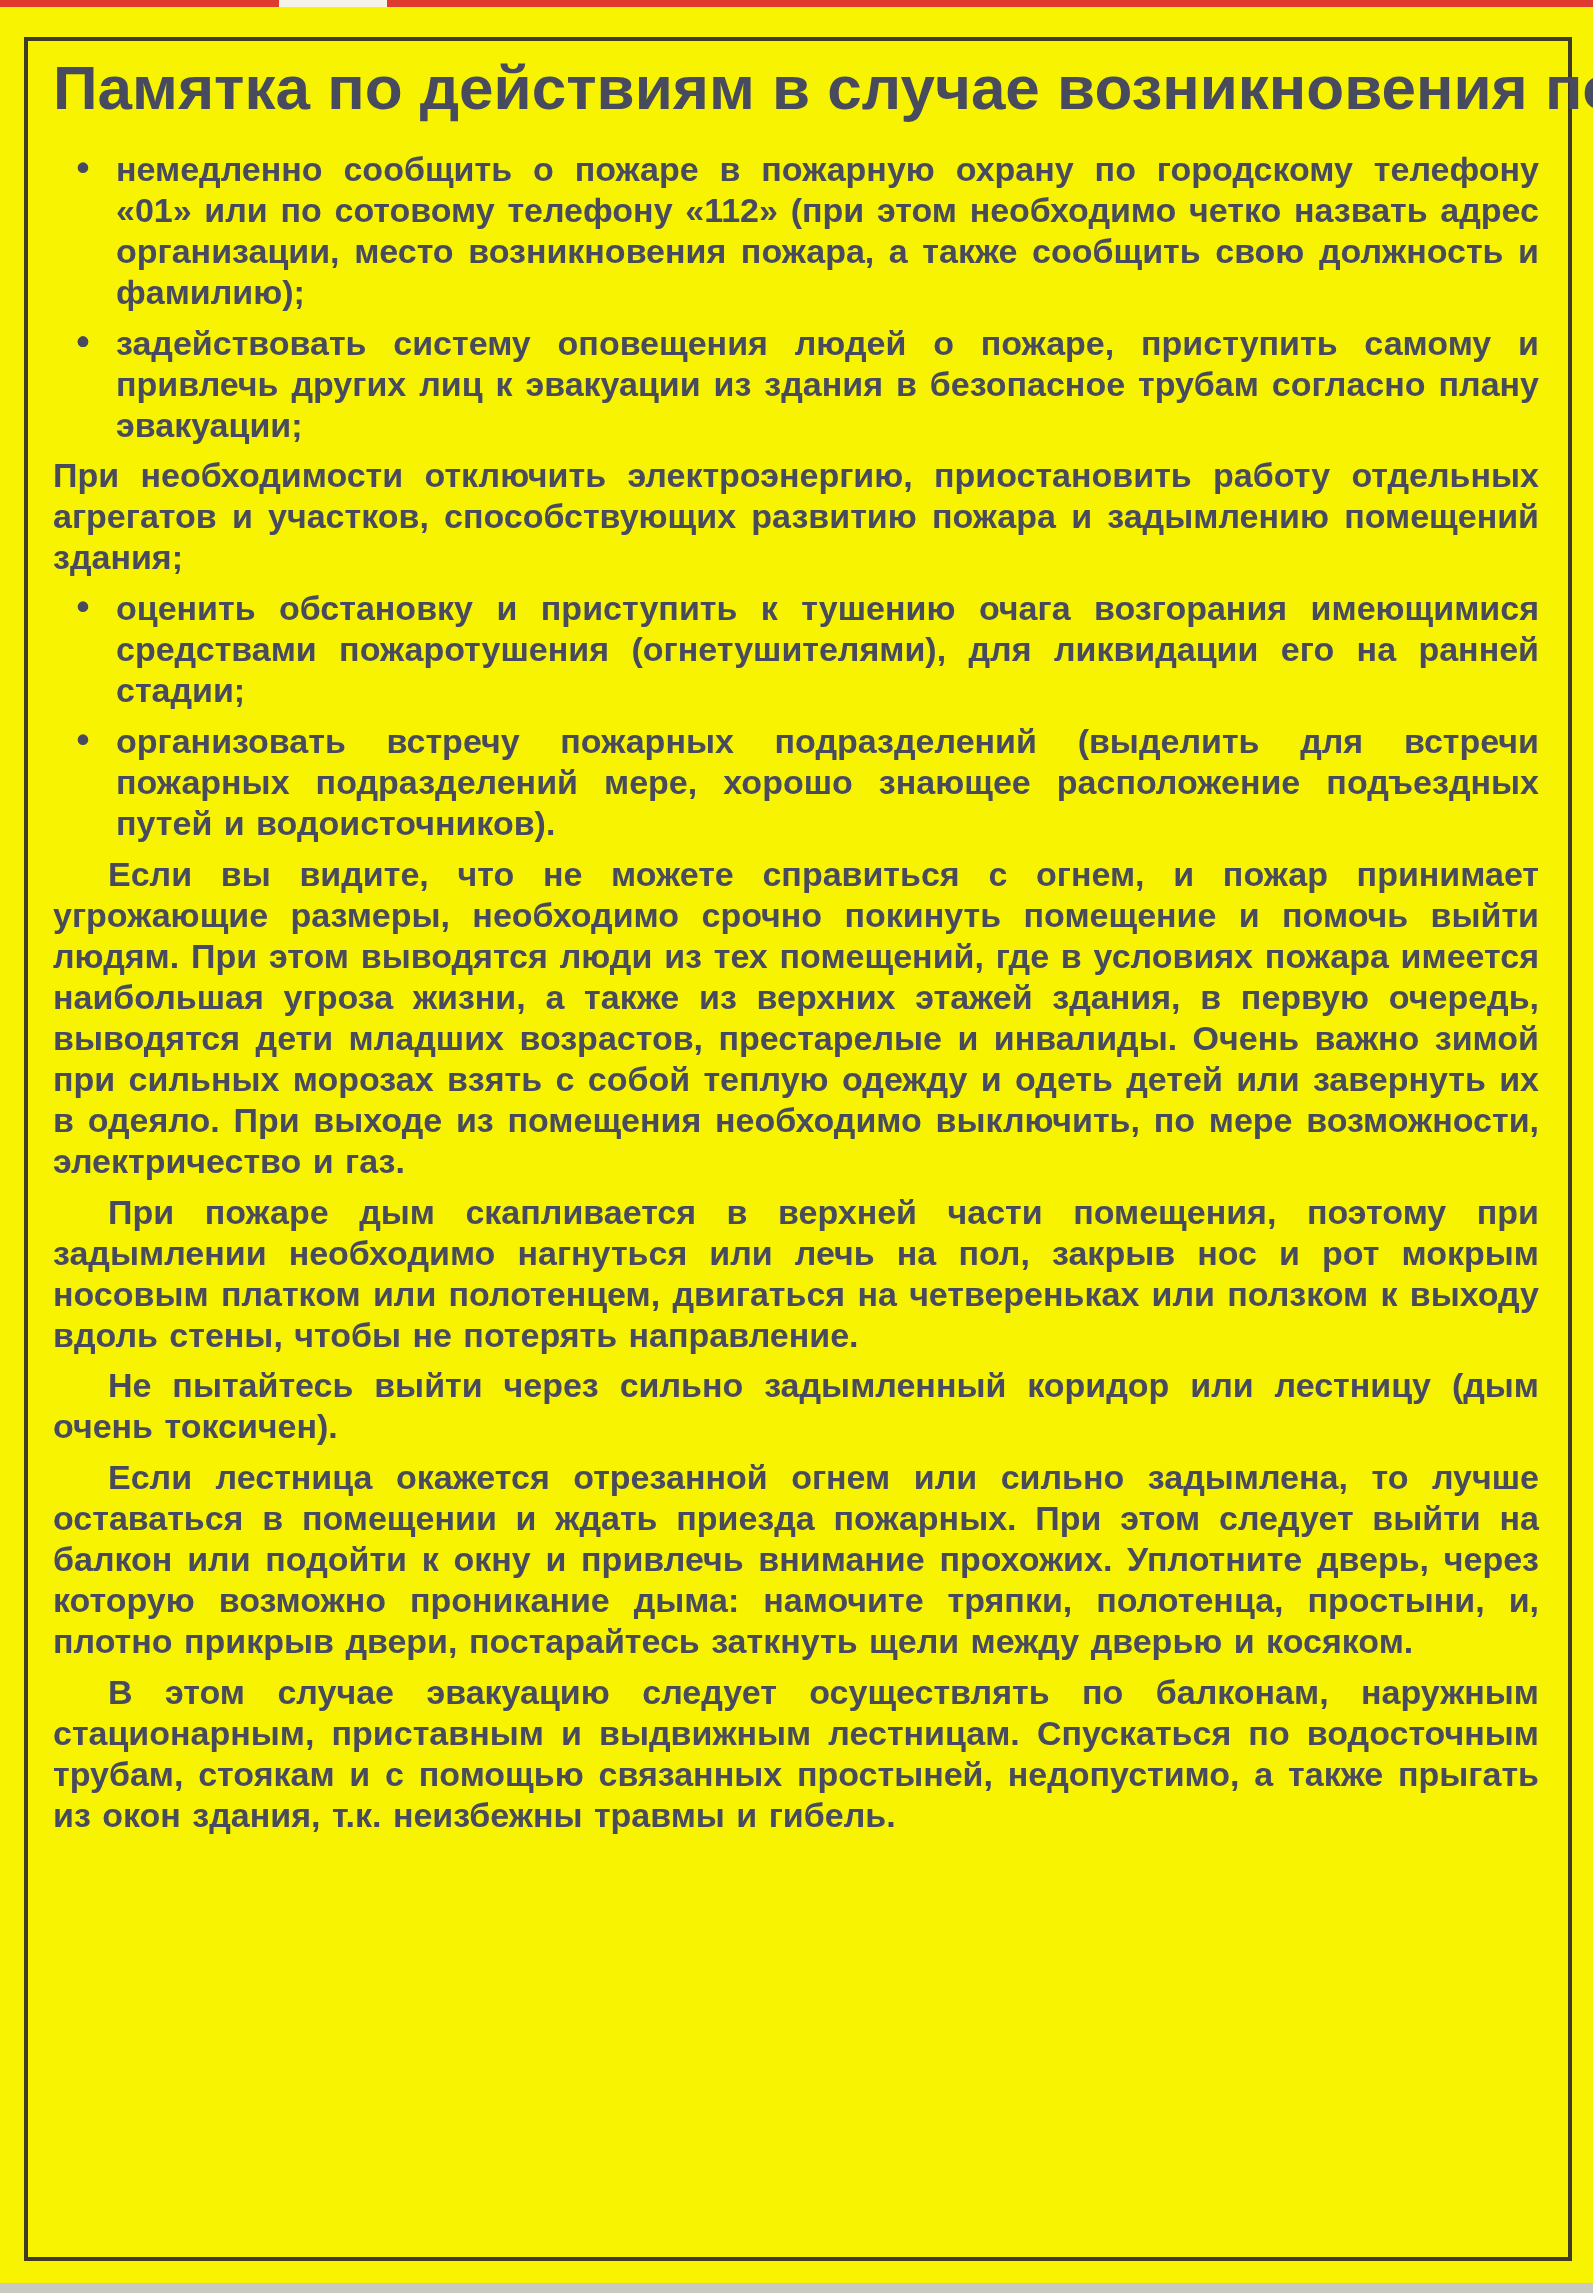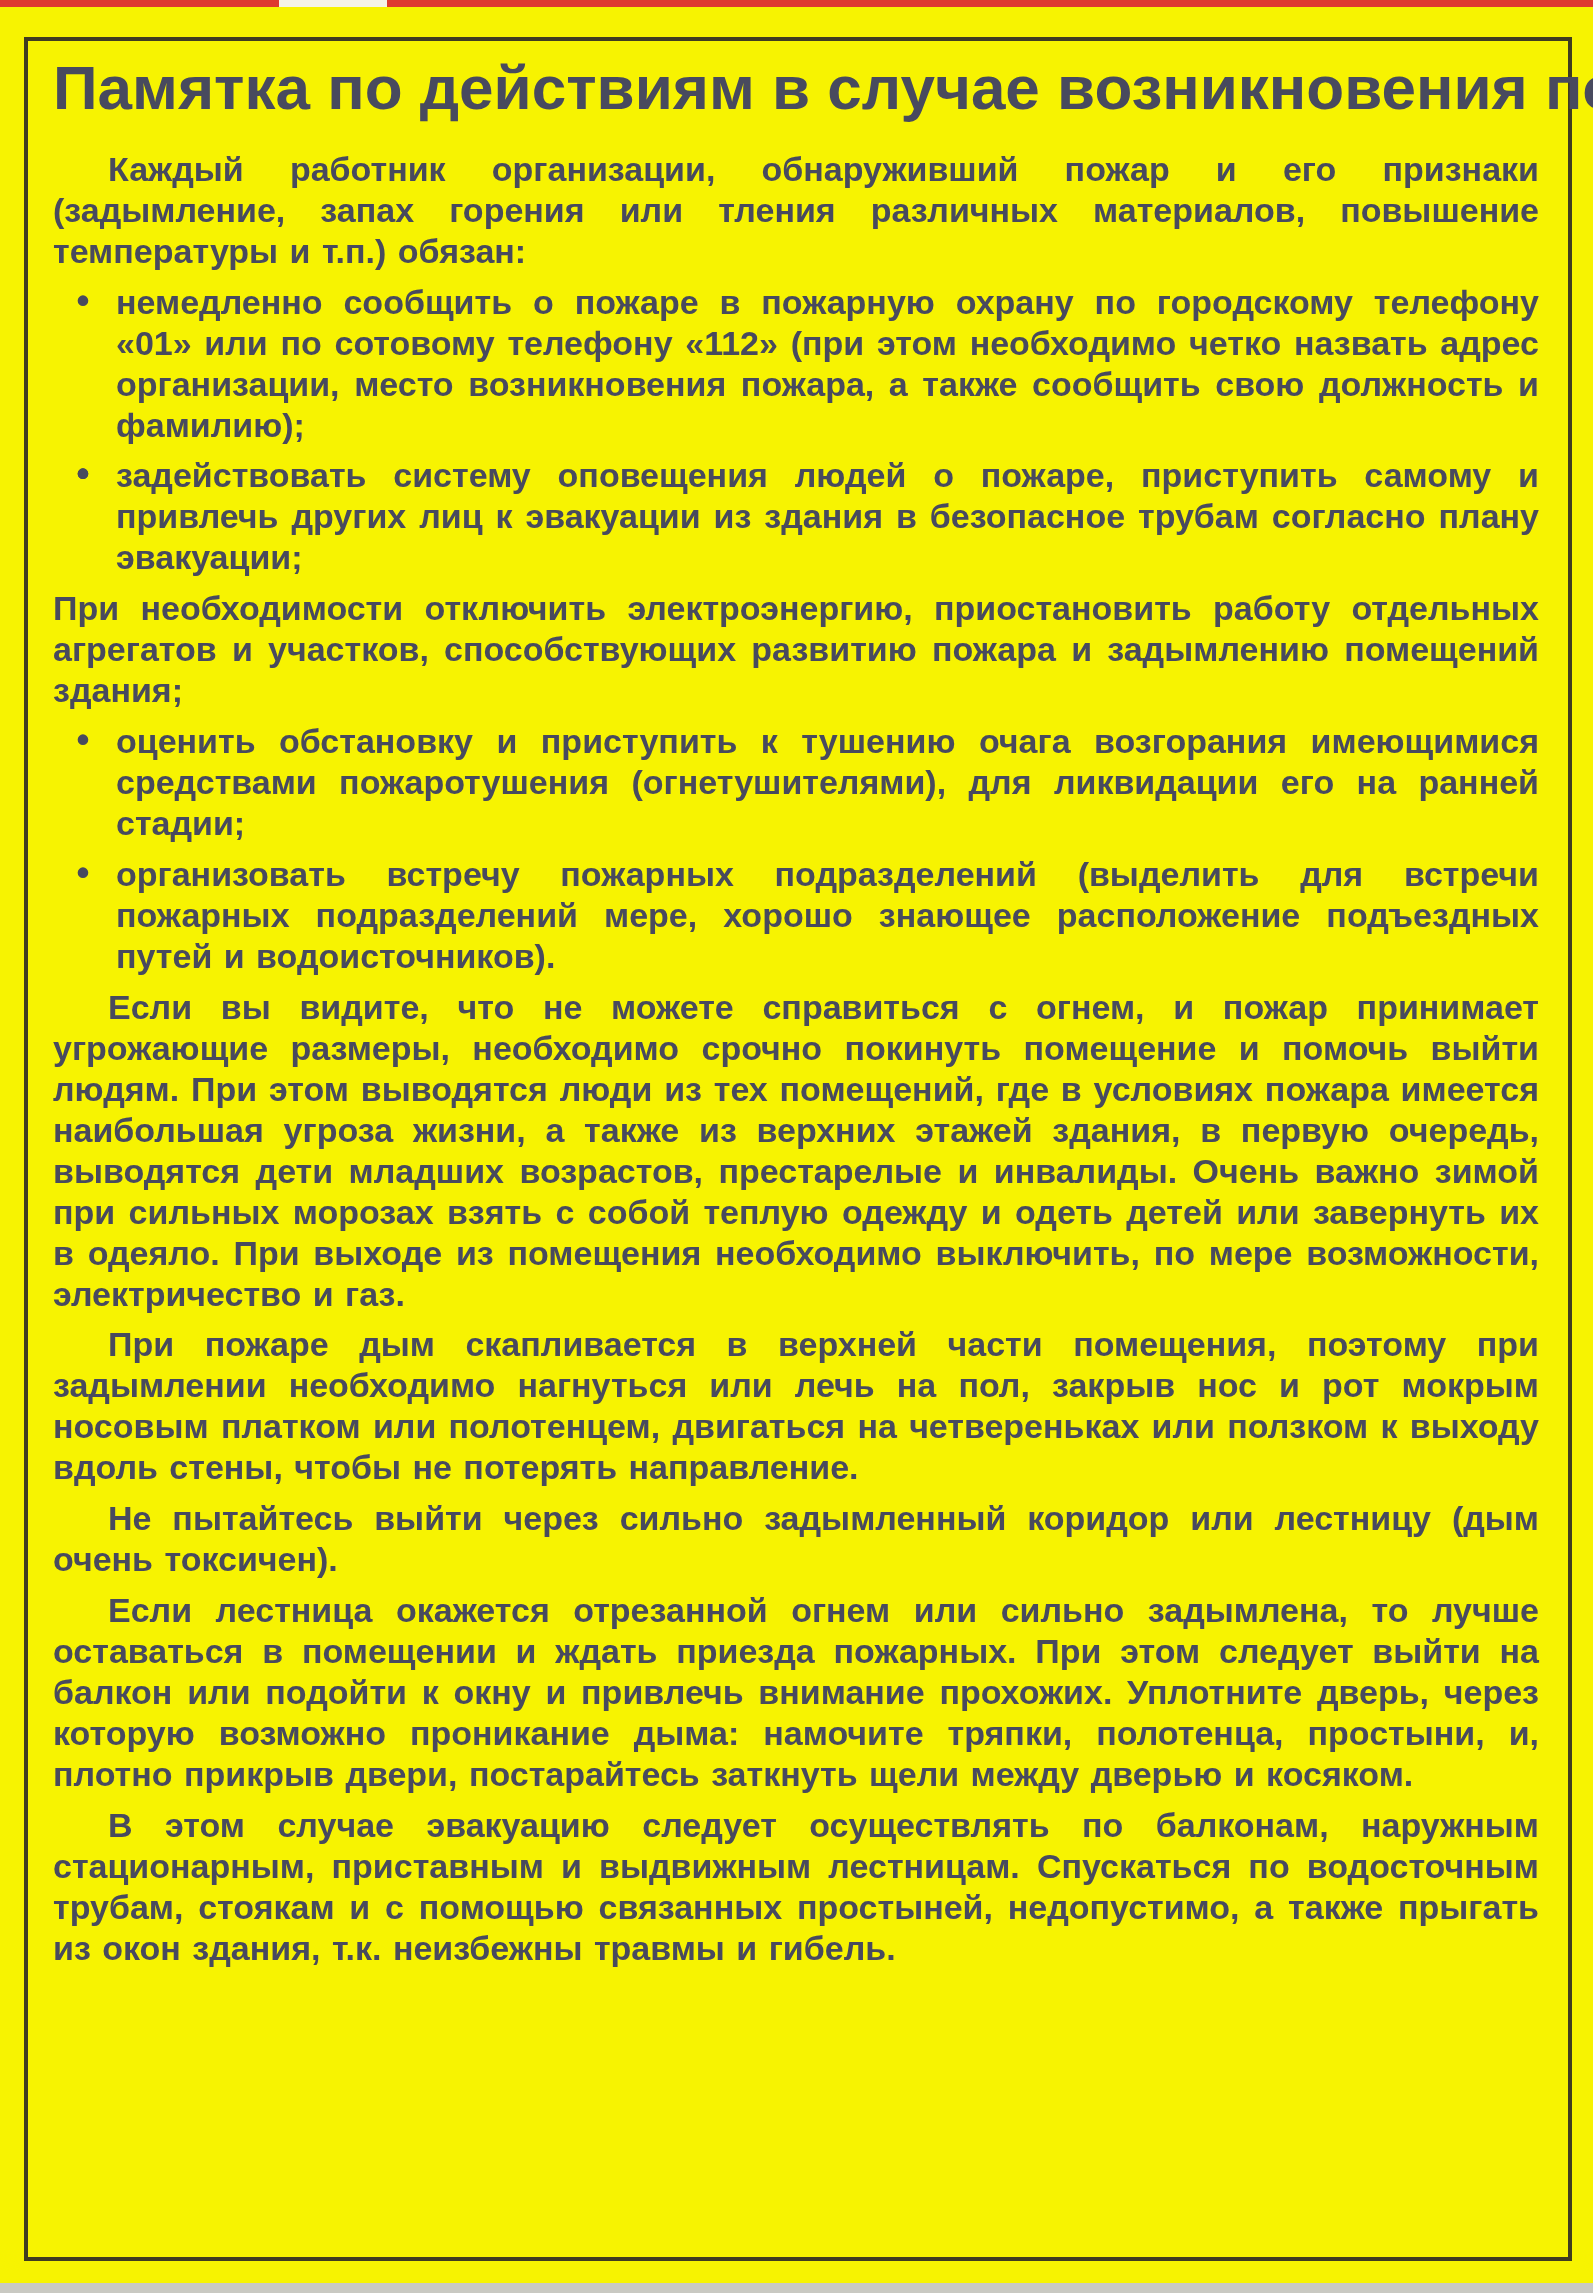--- a/index.html
+++ b/index.html
@@ -88,21 +88,20 @@
       <span class="gap"></span>
     </div>
 
   <div class="frame"></div>
 
   <div class="content">
 
     <h1 class="title">Памятка по действиям в случае возникновения пожара</h1>
 
 
-    <p class="p p-indent">Каждый работник организации, обнаруживший пожар и его признаки (задымление, запах горения или тления различных материалов, повышение температуры и т.п.) обязан:</p>
 
     <div class="bullet">
       <span class="dot">•</span>
       <span>немедленно сообщить о пожаре в пожарную охрану по городскому телефону «01» или по сотовому телефону «112» (при этом необходимо четко назвать адрес организации, место возникновения пожара, а также сообщить свою должность и фамилию);</span>
     </div>
 
     <div class="bullet">
       <span class="dot">•</span>
     </div>
 

